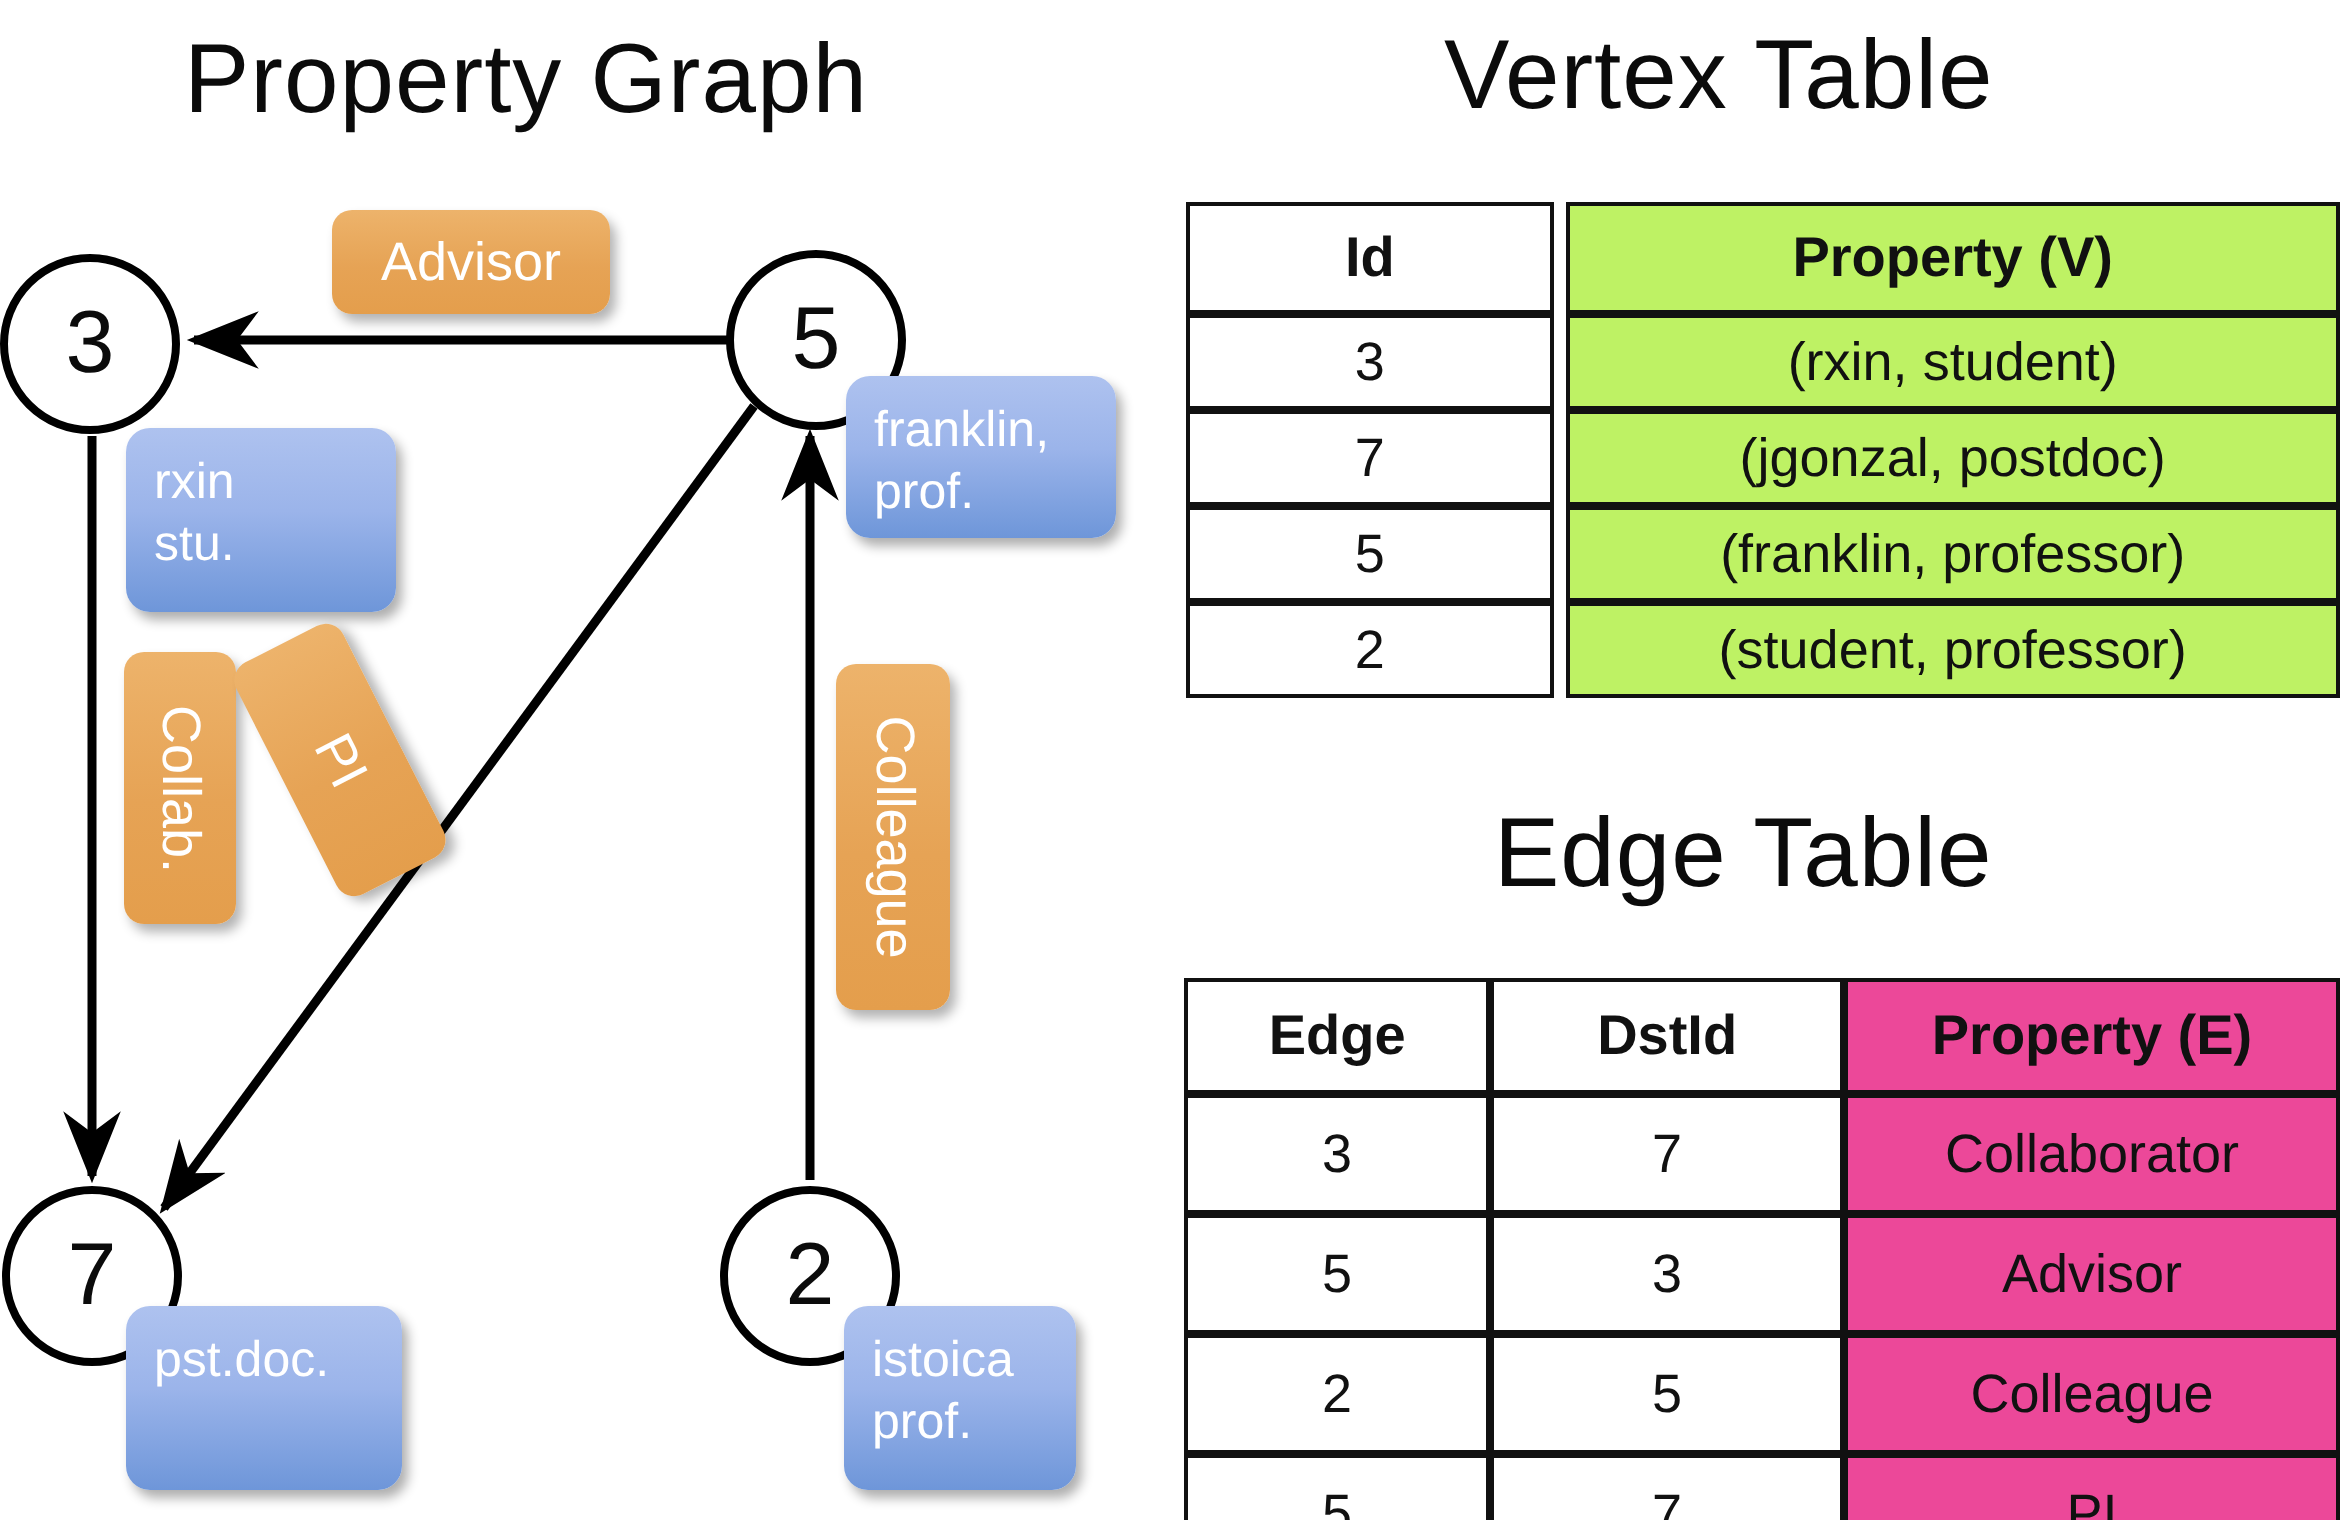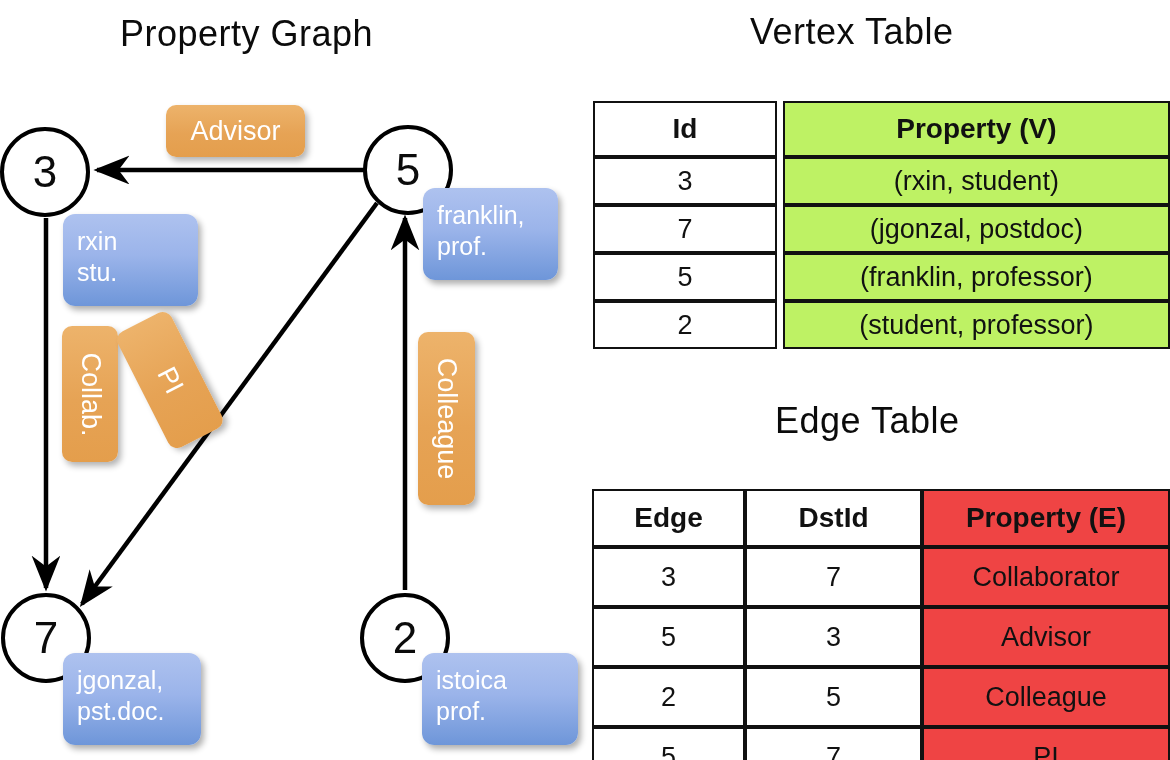--- a/index.html
+++ b/index.html
@@ -14,26 +14,25 @@
     overflow: hidden;
     font-family: "Liberation Sans", sans-serif;
     color: #000;
   }
 
   
   .title {
     position: absolute;
     font-family: "Liberation Sans", sans-serif;
     font-weight: 300;
-    font-size: 36px;
+    font-size: 49px;
     line-height: 1;
     letter-spacing: 0.5px;
     color: #0b0b0b;
     white-space: nowrap;
-    margin-left: 28px;
   }
   #title-property-graph { left: 92px;  top: 16px; }
   #title-vertex-table   { left: 722px; top: 14px; }
   #title-edge-table     { left: 747px; top: 403px; }
 
   
   #graph-panel {
     position: absolute;
     left: 0; top: 0;
     width: 585px; height: 760px;
@@ -74,23 +73,23 @@
     color: #ffffff;
     font-family: "Liberation Sans", sans-serif;
     font-weight: 300;
     font-size: 25px;
     line-height: 31px;
     padding: 12px 0 0 14px;
     box-sizing: border-box;
     z-index: 4;
   }
   #prop-rxin     { left: 63px;  top: 186px; width: 135px; height: 92px; margin-top: 28px; }
-  #prop-franklin { left: 423px; top: 188px; width: 135px; height: 92px; }
+  #prop-franklin { left: 423px; top: 188px; width: 135px; height: 81px; }
   #prop-jgonzal  { left: 63px;  top: 653px; width: 138px; height: 92px; }
-  #prop-istoica  { left: 422px; top: 653px; width: 156px; height: 92px; }
+  #prop-istoica  { left: 422px; top: 653px; width: 116px; height: 92px; }
 
   
   .edge-label {
     position: absolute;
     border-radius: 10px;
     background: linear-gradient(180deg, #edb36b 0%, #e6a355 55%, #e49e4c 100%);
     box-shadow: 3px 4px 6px rgba(0,0,0,0.30);
     color: #ffffff;
     font-family: "Liberation Sans", sans-serif;
     font-weight: 300;
@@ -159,21 +158,21 @@
   }
   #vertex-table th.id-head { height: 52px; margin-top: 29px; }
   #vertex-table th.prop-head { height: 52px; }
 
   
   #edge-table { left: 592px; top: 489px; }
   #edge-table td.src-cell, #edge-table th.src-head { width: 150px; }
   #edge-table td.dst-cell, #edge-table th.dst-head { width: 174px; }
   #edge-table td.eprop-cell, #edge-table th.eprop-head {
     width: 245px;
-    background: #ef4444;
+    background: #ec4899;
   }
   #edge-table th { height: 54px; }
   #edge-table td { height: 56px; }
 </style>
 </head>
 <body>
 
 <div class="title" id="title-property-graph">Property Graph</div>
 
 <div class="title" id="title-vertex-table">Vertex Table</div>
@@ -221,21 +220,20 @@
 
   <div class="prop-box" id="prop-rxin">
     <div>rxin</div>
     <div>stu.</div>
   </div>
   <div class="prop-box" id="prop-franklin">
     <div>franklin,</div>
     <div>prof.</div>
   </div>
   <div class="prop-box" id="prop-jgonzal">
-    <div>jgonzal,</div>
     <div>pst.doc.</div>
   </div>
   <div class="prop-box" id="prop-istoica">
     <div>istoica</div>
     <div>prof.</div>
   </div>
 
   <div class="edge-label" id="edge-label-advisor">
     <span class="htext">Advisor</span>
   </div>

